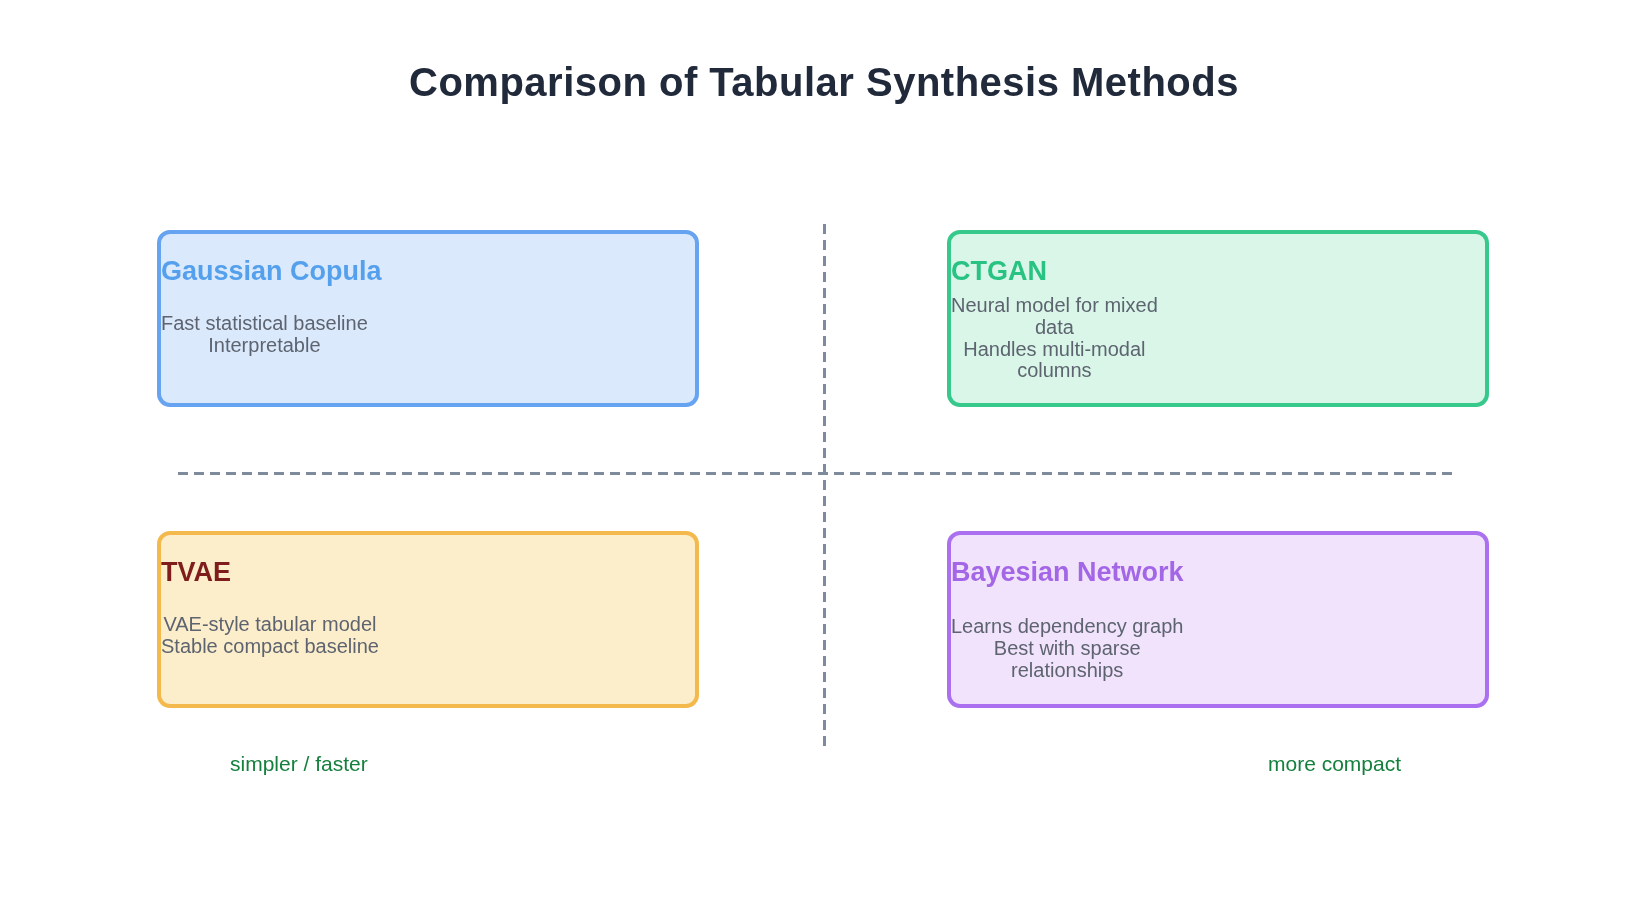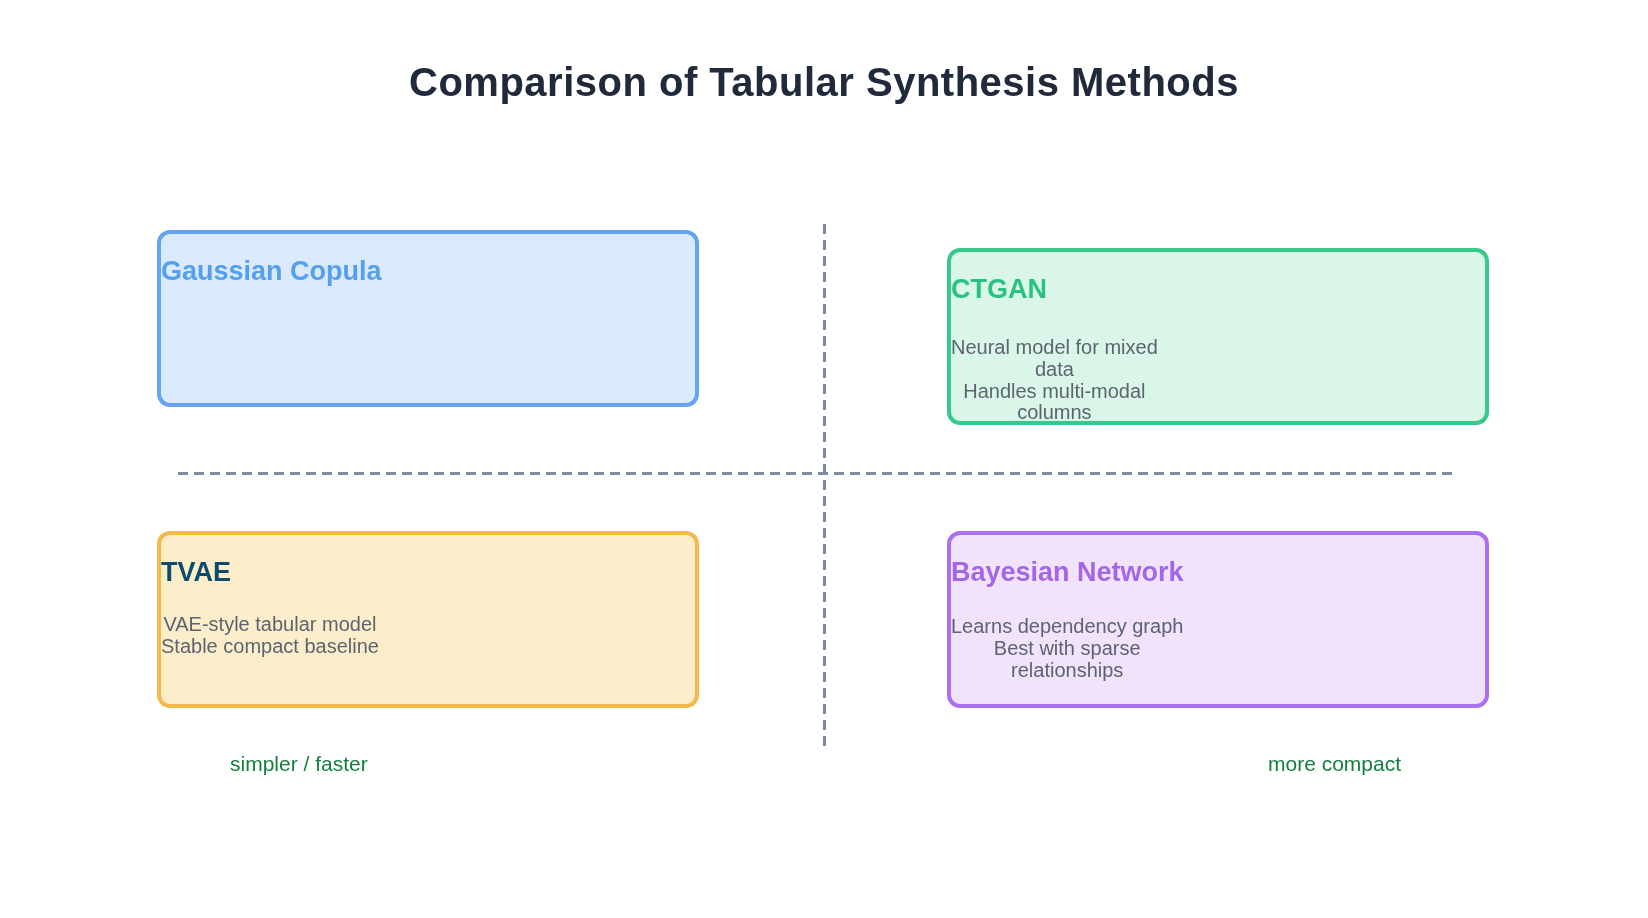--- a/index.html
+++ b/index.html
@@ -30,21 +30,21 @@
     box-sizing: border-box;
     border: 4px solid #999;
     border-radius: 13px;
     display: flex;
     flex-direction: column;
     align-items: flex-start;
     padding-top: 22px;
     background: #eee;
   }
   .card-tl { left: 157px; top: 230px; }
-  .card-tr { left: 947px; top: 248px; gap: 24px; }
+  .card-tr { left: 947px; top: 230px; }
   .card-bl { left: 157px; top: 531px; }
   .card-br { left: 947px; top: 531px; }
   .card-title {
     font-size: 27px;
     font-weight: bold;
     line-height: 1.15;
   }
   .gap-lg .card-title { margin-bottom: 26px; }
   .gap-sm .card-title { margin-bottom: 8px; }
   .card-body {
@@ -84,32 +84,34 @@
 
 <div class="canvas">
 
   <h1 class="title">Comparison of Tabular Synthesis Methods</h1>
 
   <div class="hline"></div>
   <div class="vline"></div>
 
   <div class="card card-tl gap-lg" style="background-color: rgb(219, 233, 252); border-color: rgb(102, 163, 241);">
     <div class="card-title" style="color: rgb(85, 160, 236);">Gaussian Copula</div>
+    <div class="card-body">Fast statistical baseline
+Interpretable</div>
   </div>
 
   <div class="card card-tr gap-sm" style="background-color: rgb(217, 246, 232); border-color: rgb(54, 201, 139);">
     <div class="card-title" style="color: rgb(40, 195, 131);">CTGAN</div>
     <div class="card-body">Neural model for mixed
 data
 Handles multi-modal
 columns</div>
   </div>
 
   <div class="card card-bl gap-lg" style="background-color: rgb(253, 238, 203); border-color: rgb(244, 185, 76);">
-    <div class="card-title" style="color: #0c4a6e;">TVAE</div>
+    <div class="card-title" style="color: #7f1d1d;">TVAE</div>
     <div class="card-body">VAE-style tabular model
 Stable compact baseline</div>
   </div>
 
   <div class="card card-br gap-sm" style="background-color: rgb(241, 227, 251); border-color: rgb(170, 112, 239); gap: 20px;">
     <div class="card-title" style="color: rgb(163, 102, 231);">Bayesian Network</div>
     <div class="card-body">Learns dependency graph
 Best with sparse
 relationships</div>
   </div>

